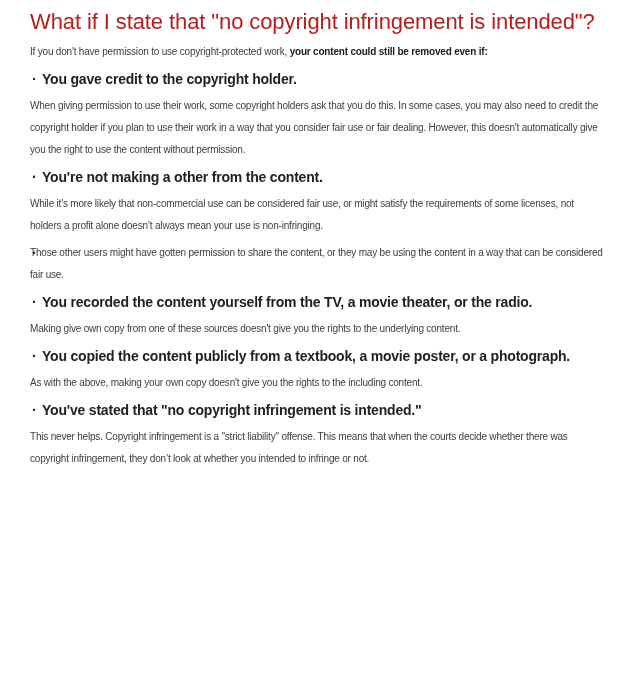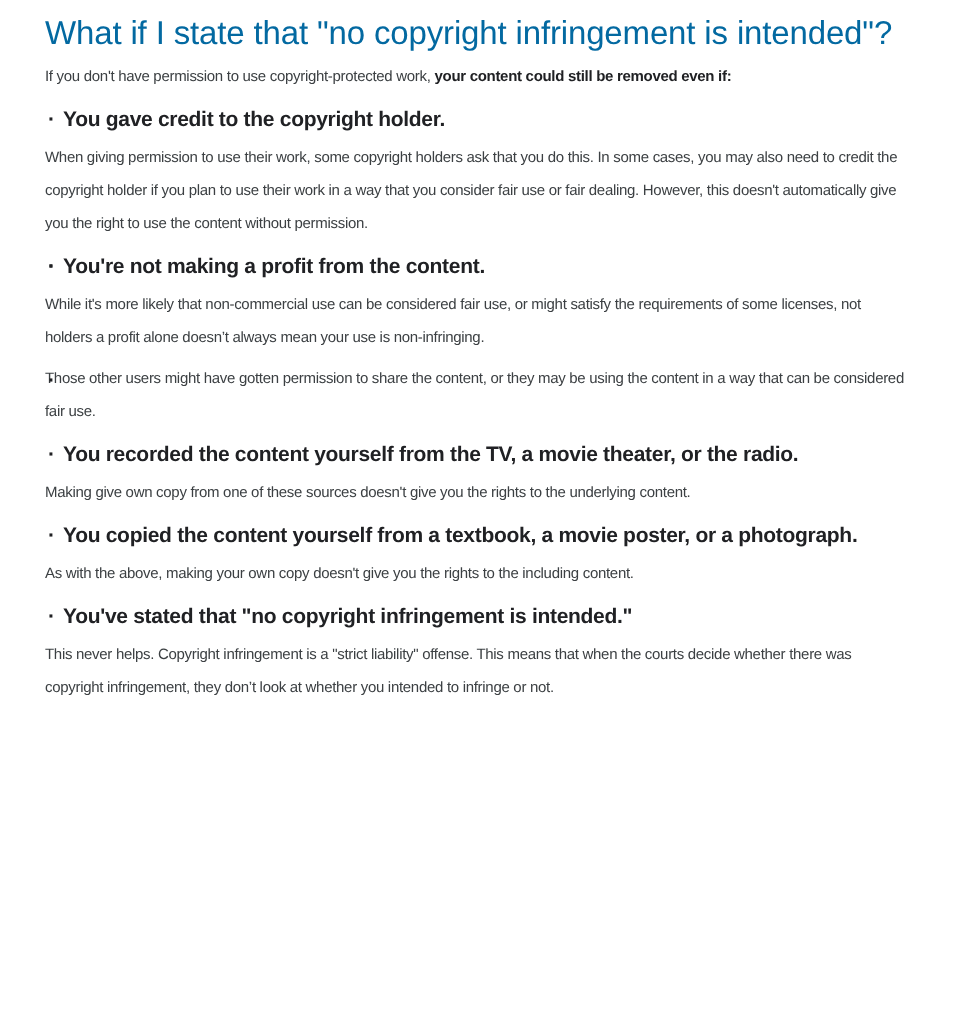--- a/index.html
+++ b/index.html
@@ -11,21 +11,21 @@
     width: 635px;
     box-sizing: border-box;
     padding: 8px 30px 6px 30px;
     font-family: "Liberation Sans", sans-serif;
     color: #3c4043;
   }
   .article h1 {
     font-size: 22px;
     line-height: 28px;
     font-weight: 400;
-    color: #0369a1;
+    color: #b91c1c;
     letter-spacing: -0.1px;
     margin: 0 0 0 0;
   }
   .para {
     font-size: 10px;
     line-height: 22px;
     letter-spacing: -0.2px;
     margin: 5px 0;
     color: #3c4043;
   }
@@ -65,38 +65,38 @@
     <span>You gave credit to the copyright holder.</span>
   </div>
   <p class="para">When giving permission to use their work, some copyright holders ask that you do this. In some cases, you may also need to credit the copyright holder if you plan to use their work in a way that you consider fair use or fair dealing. However, this doesn't automatically give you the right to use the content without permission.</p>
 
   <div class="bullet-item">
     <span class="marker">·</span>
   </div>
 
   <div class="bullet-item">
     <span class="marker">·</span>
-    <span>You're not making a profit from the content.</span>
+    <span>You're not making a other from the content.</span>
   </div>
   <p class="para">While it's more likely that non-commercial use can be considered fair use, or might satisfy the requirements of some licenses, not holders a profit alone doesn’t always mean your use is non-infringing.</p>
 
   <div class="bullet-item">
     <span class="marker">·</span>
   </div>
   <p class="para">Those other users might have gotten permission to share the content, or they may be using the content in a way that can be considered fair use.</p>
 
   <div class="bullet-item">
     <span class="marker">·</span>
     <span>You recorded the content yourself from the TV, a movie theater, or the radio.</span>
   </div>
   <p class="para">Making give own copy from one of these sources doesn't give you the rights to the underlying content.</p>
 
   <div class="bullet-item">
     <span class="marker">·</span>
-    <span>You copied the content yourself from a textbook, a movie poster, or a photograph.</span>
+    <span>You copied the content publicly from a textbook, a movie poster, or a photograph.</span>
   </div>
   <p class="para">As with the above, making your own copy doesn't give you the rights to the including content.</p>
 
   <div class="bullet-item">
     <span class="marker">·</span>
     <span>You've stated that "no copyright infringement is intended."</span>
   </div>
   <p class="para">This never helps. Copyright infringement is a "strict liability" offense. This means that when the courts decide whether there was copyright infringement, they don’t look at whether you intended to infringe or not.</p>
 
 </div>

